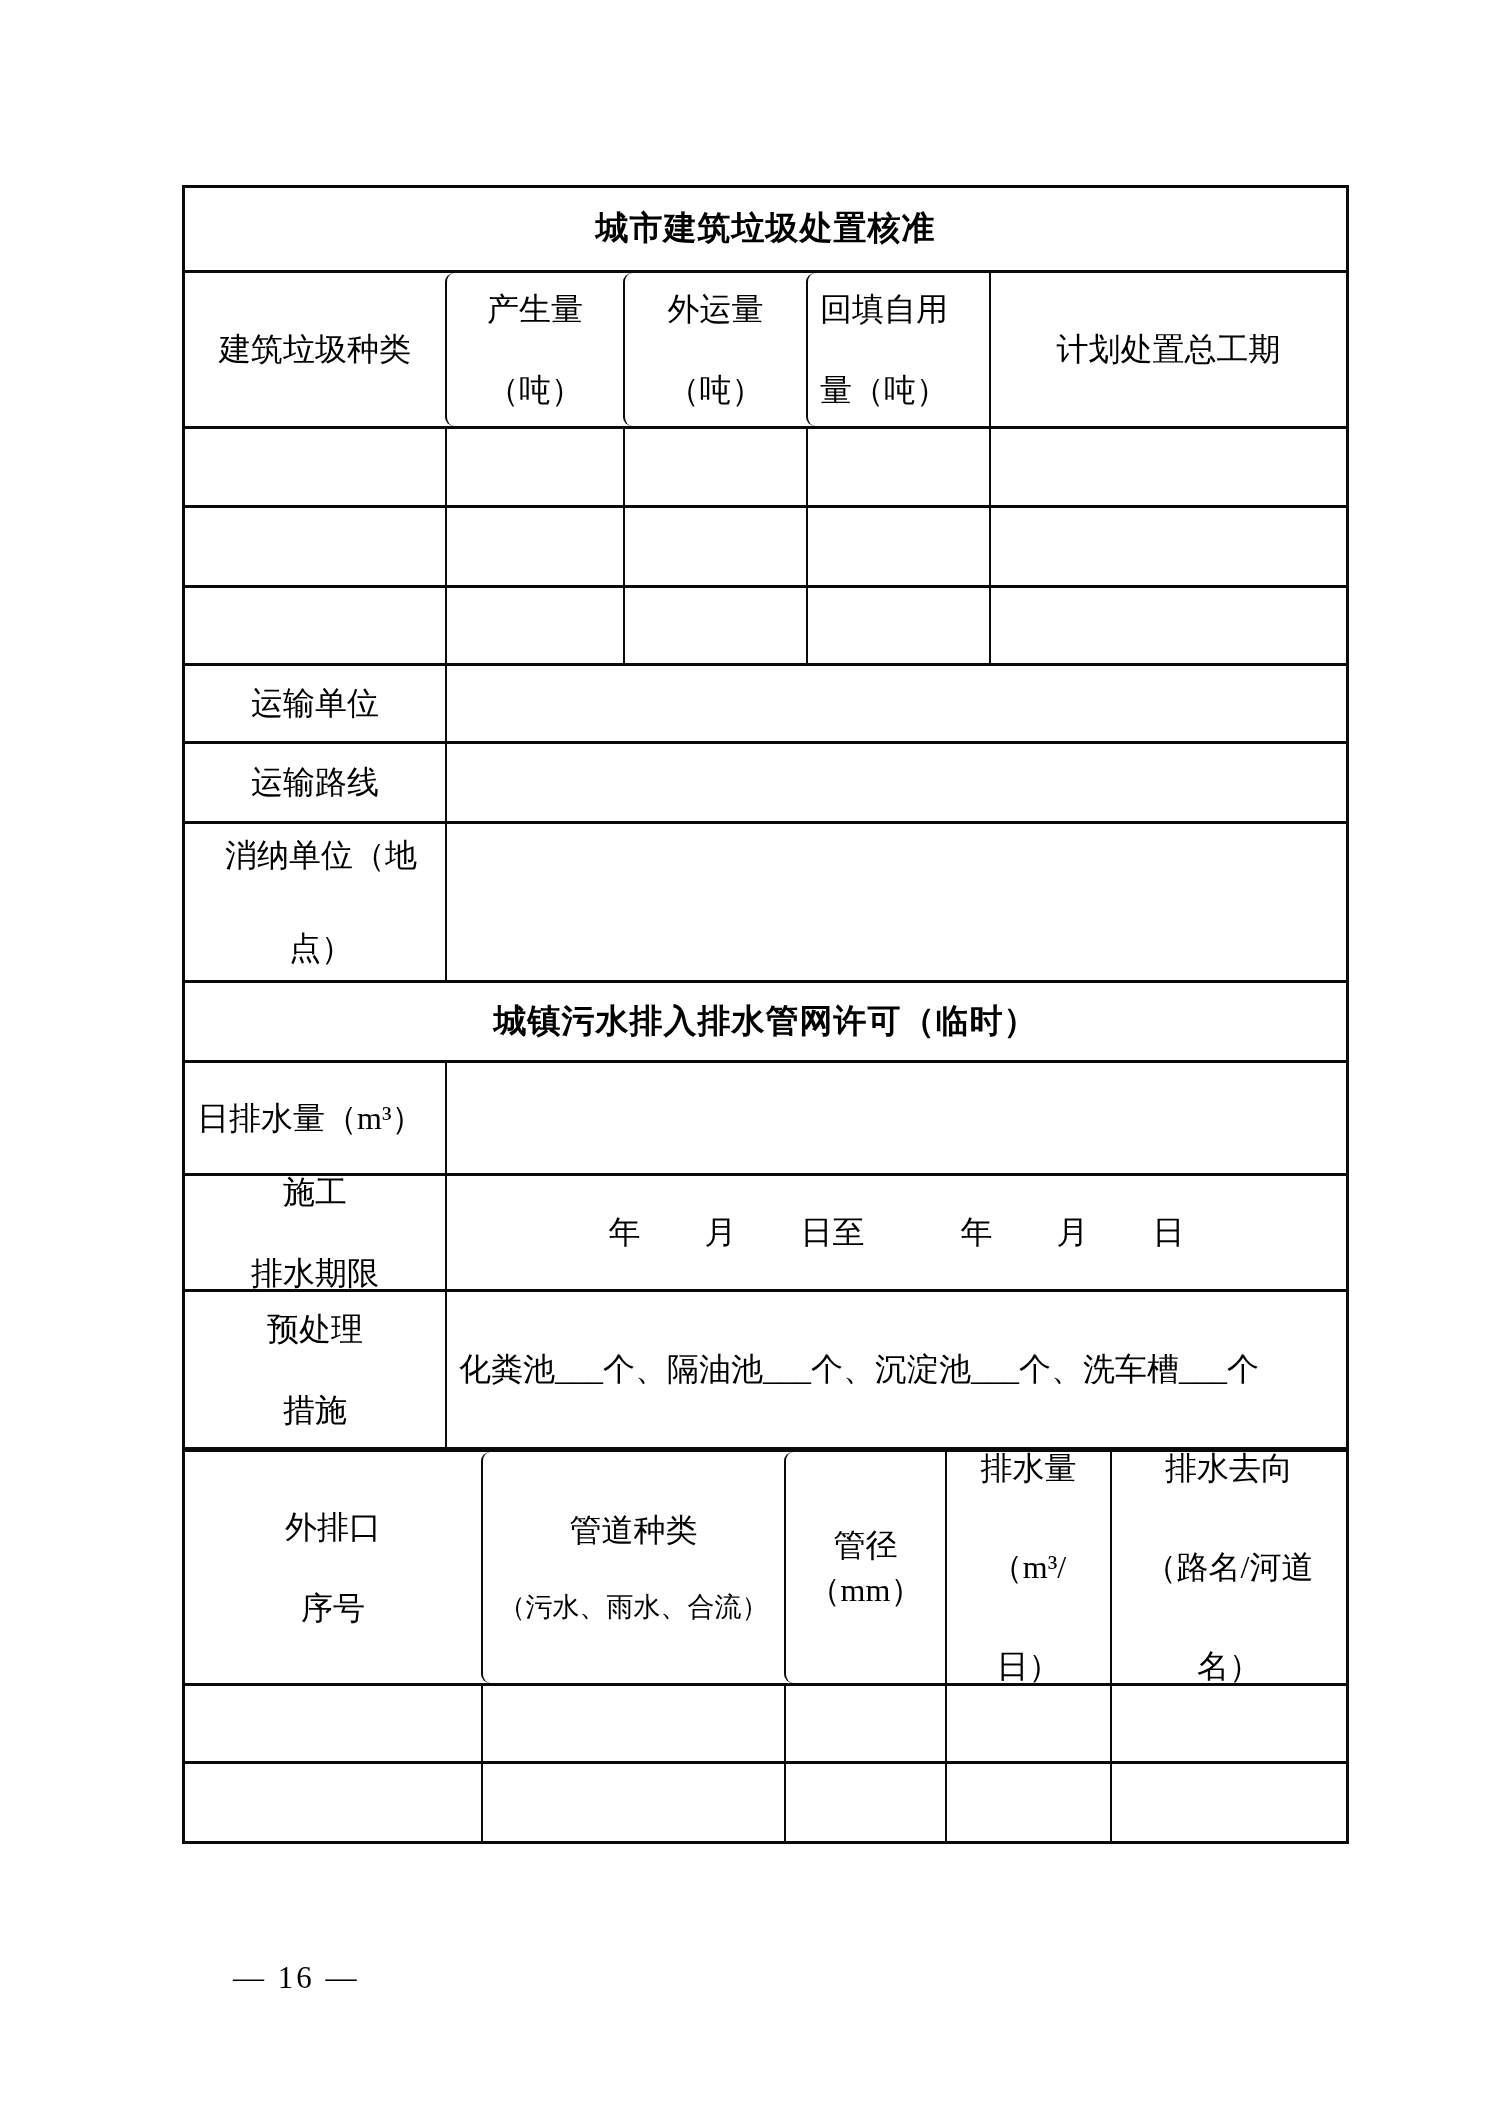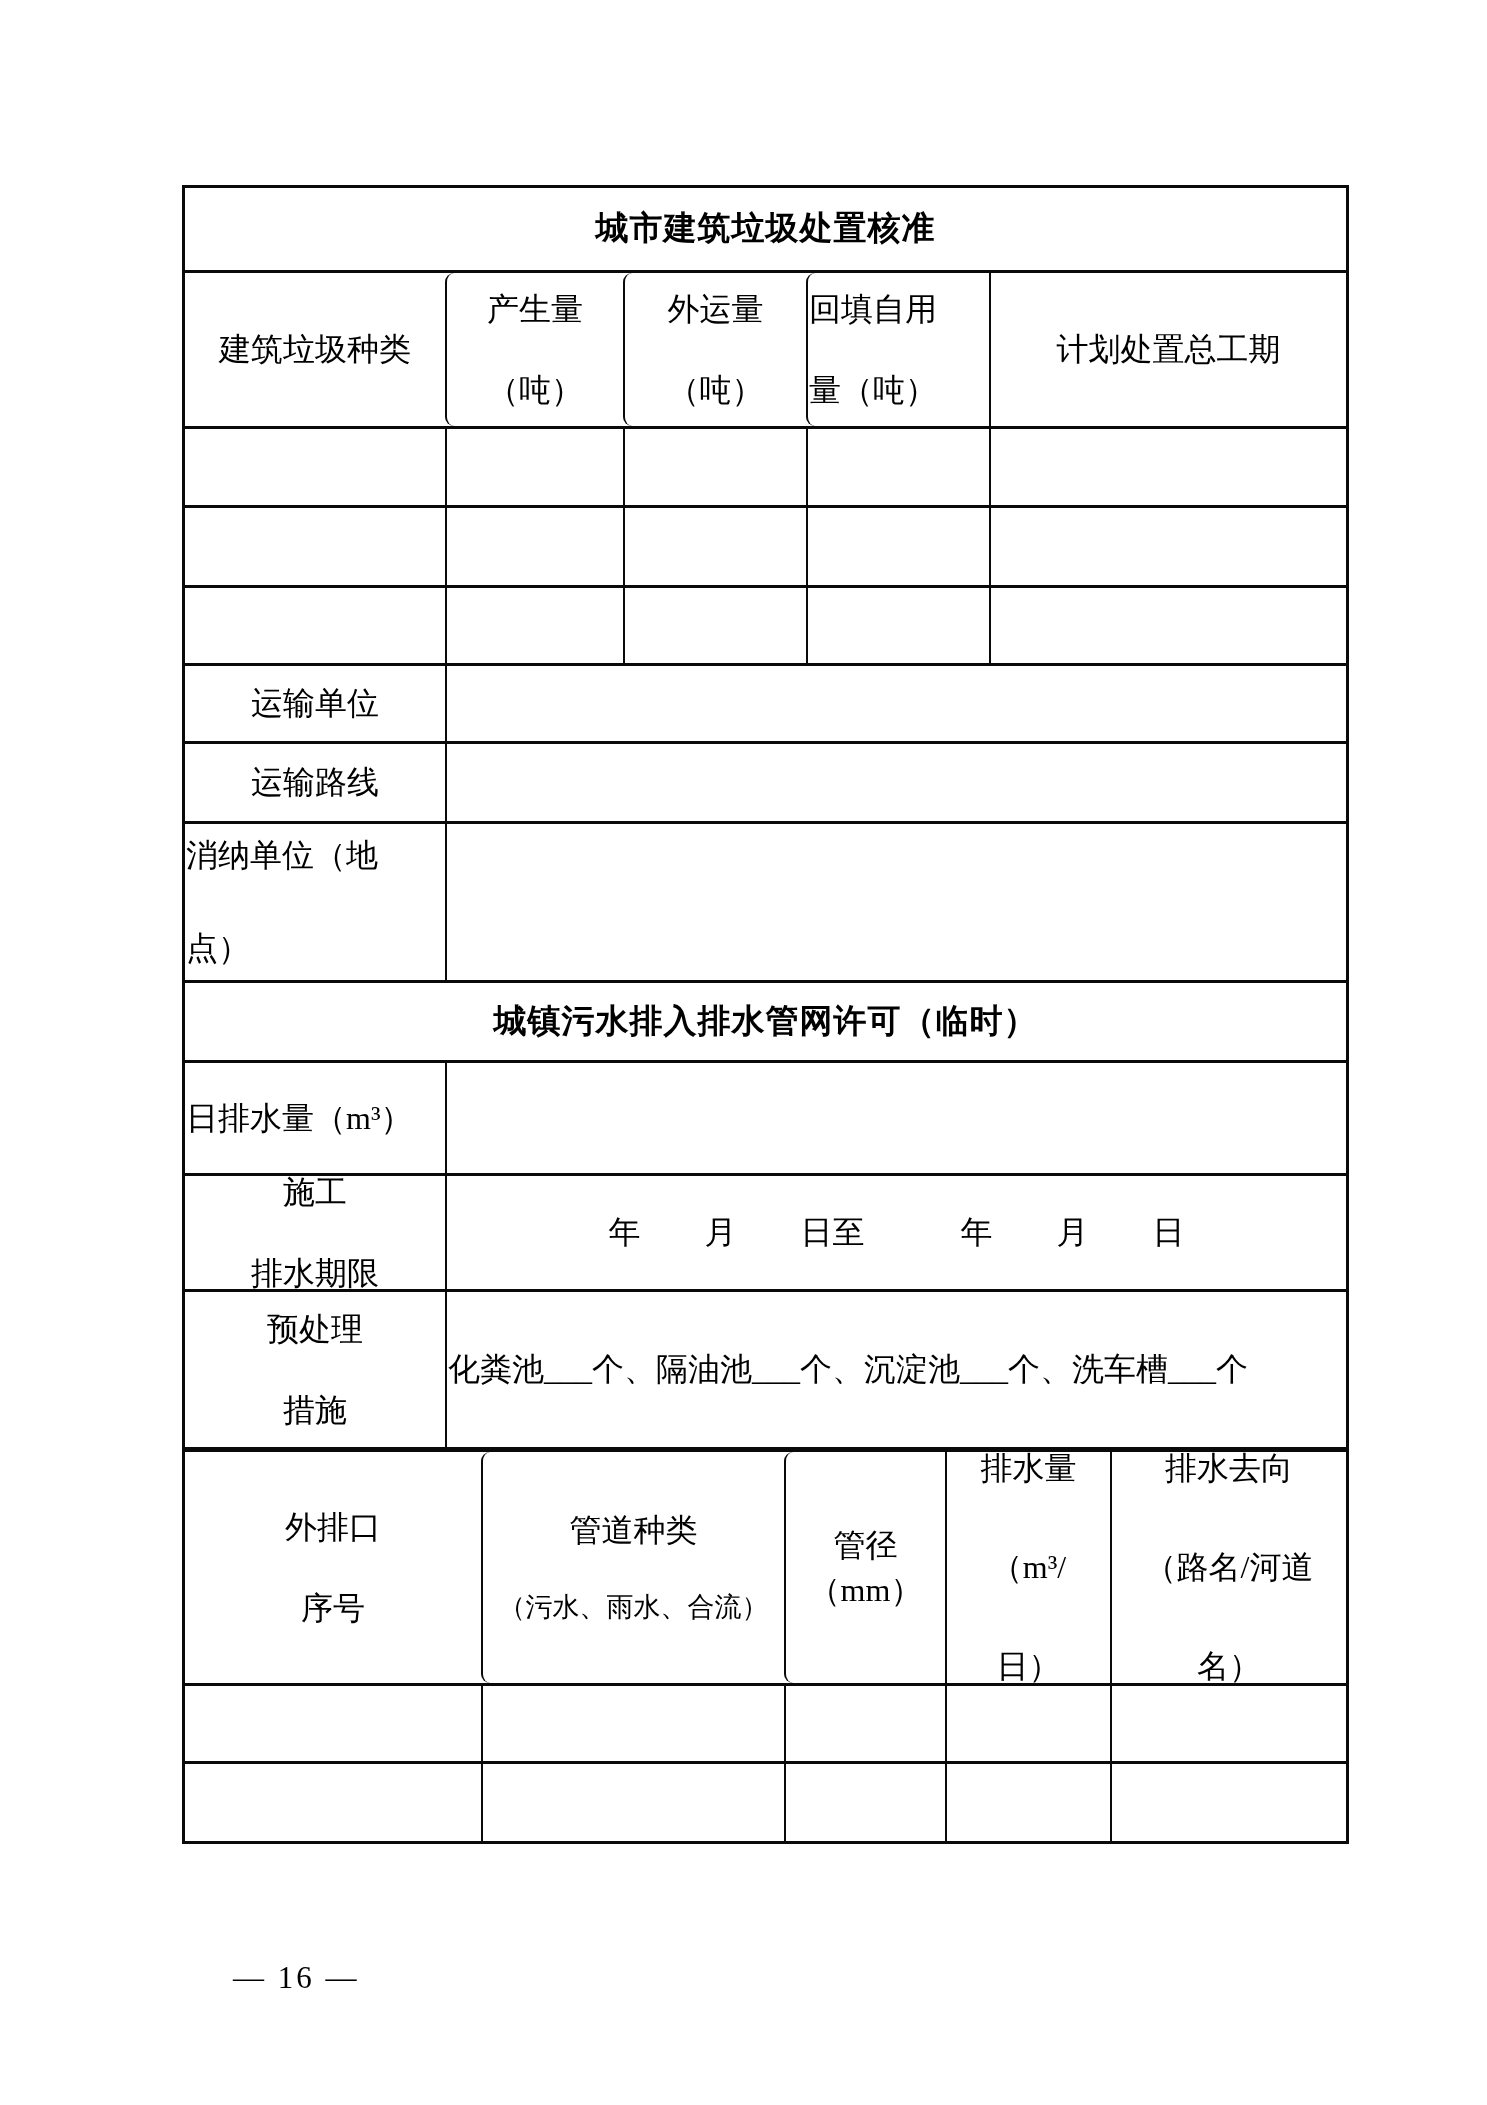--- a/index.html
+++ b/index.html
@@ -28,22 +28,22 @@
     display: flex; flex-direction: column;
     justify-content: center; align-items: center;
     text-align: center;
     font-size: 32px; line-height: 1.15;
     overflow: hidden;
   }
   .cell + .cell { border-left: 2px solid #0a0a0a; }
   .full { flex: 1; }
   .bold { font-weight: bold; }
   .big { font-size: 33px; letter-spacing: 1px; }
-  .left { align-items: flex-start; text-align: left; padding-left: 1px; }
-  .gap36 { gap: 56px; }
+  .left { align-items: flex-start; text-align: left; padding-left: 12px; }
+  .gap36 { gap: 56px; align-items: center; }
   .gap44 { gap: 44px; border-radius: 9px; }
   .gap46 { gap: 62px; }
   .sub { font-size: 27px; }
   .pre { white-space: pre; }
   
   .w1 { width: 260px; } .w2 { width: 178px; } .w3 { width: 183px; }
   .w4 { width: 183px; } .w5 { flex: 1; }
   
   .lab { width: 260px; } .val { flex: 1; }
   

